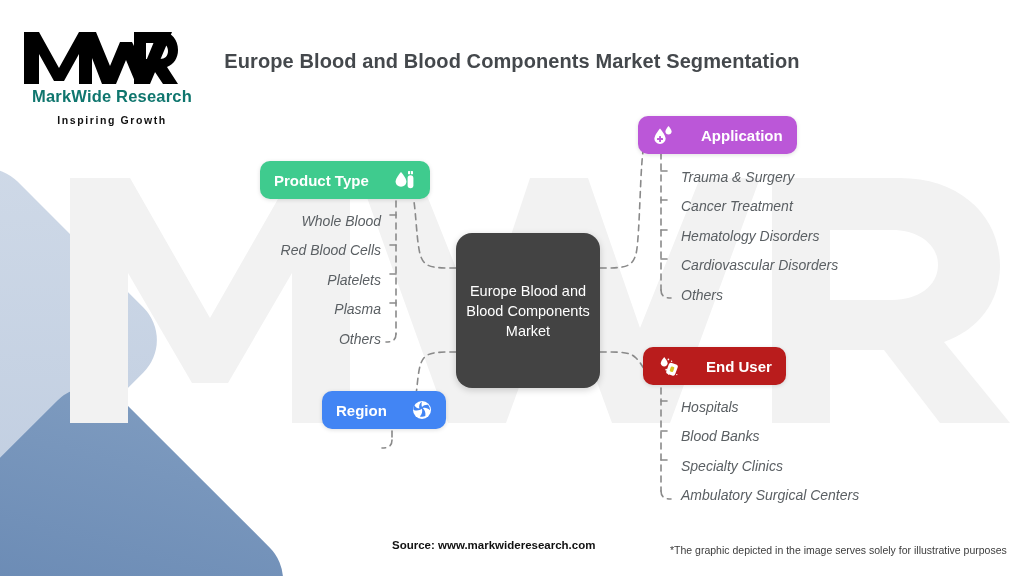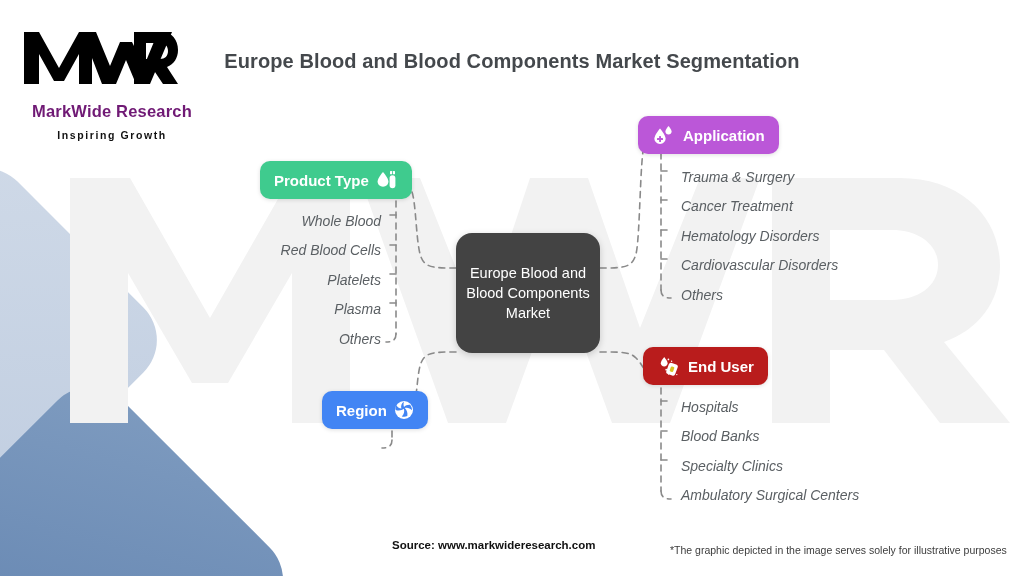--- a/index.html
+++ b/index.html
@@ -57,22 +57,22 @@
     left: 22px;
     top: 28px;
     width: 180px;
     text-align: center;
   }
   #logo-mark { display:block; }
   #logo-name {
     font-size: 16.5px;
     font-weight: bold;
     letter-spacing: .2px;
-    color: #701a75;
-    margin-top: 16px;
+    color: #0f766e;
+    margin-top: 1px;
     white-space: nowrap;
   }
   #logo-tagline {
     font-size: 10.5px;
     font-weight: bold;
     letter-spacing: 1.6px;
     color: #111111;
     margin-top: 8px;
     white-space: nowrap;
   }
@@ -89,21 +89,21 @@
     color: #44484c;
     letter-spacing: .1px;
   }
 
   
   #center-node {
     position: absolute;
     left: 456px;
     top: 233px;
     width: 144px;
-    height: 120px;
+    height: 155px;
     background: #434343;
     border-radius: 16px;
     color: #ffffff;
     font-size: 14.5px;
     line-height: 20px;
     display: flex;
     align-items: center;
     justify-content: center;
     text-align: center;
     box-shadow: 0 2px 7px rgba(0,0,0,.18);
@@ -118,21 +118,21 @@
     width: 1024px; height: 576px;
     pointer-events: none;
     z-index: 1;
   }
 
   
   .badge {
     position: absolute;
     display: flex;
     align-items: center;
-    gap: 7px;
+    gap: 25px;
     padding: 0 14px;
     height: 38px;
     border-radius: 10px;
     color: #ffffff;
     font-size: 15px;
     font-weight: bold;
     white-space: nowrap;
     z-index: 3;
     box-shadow: 0 1px 4px rgba(0,0,0,.13);
   }

